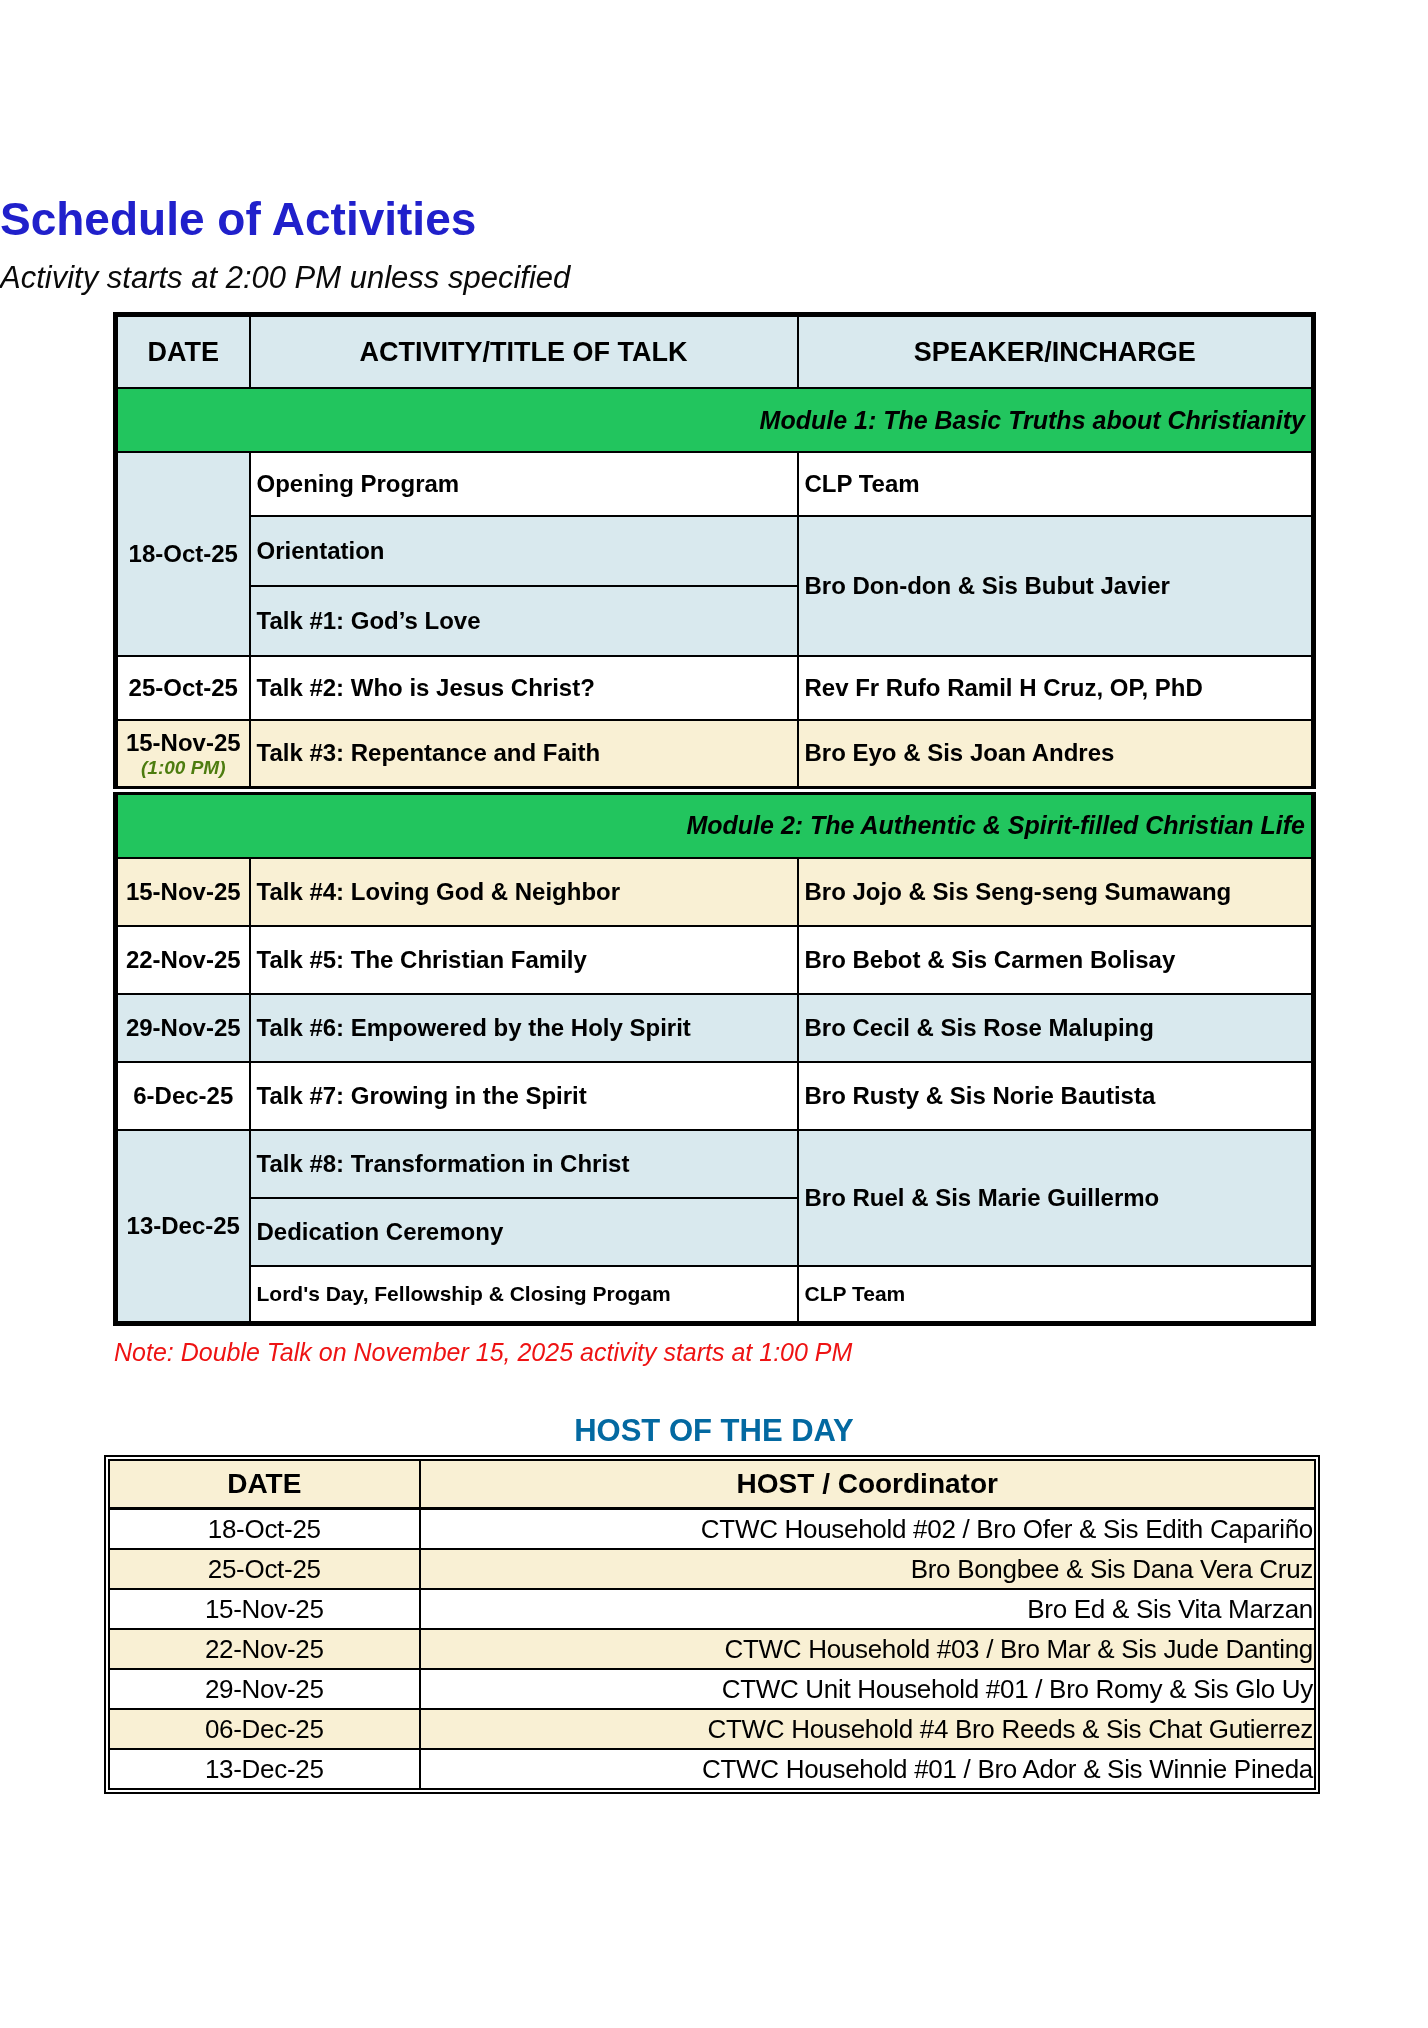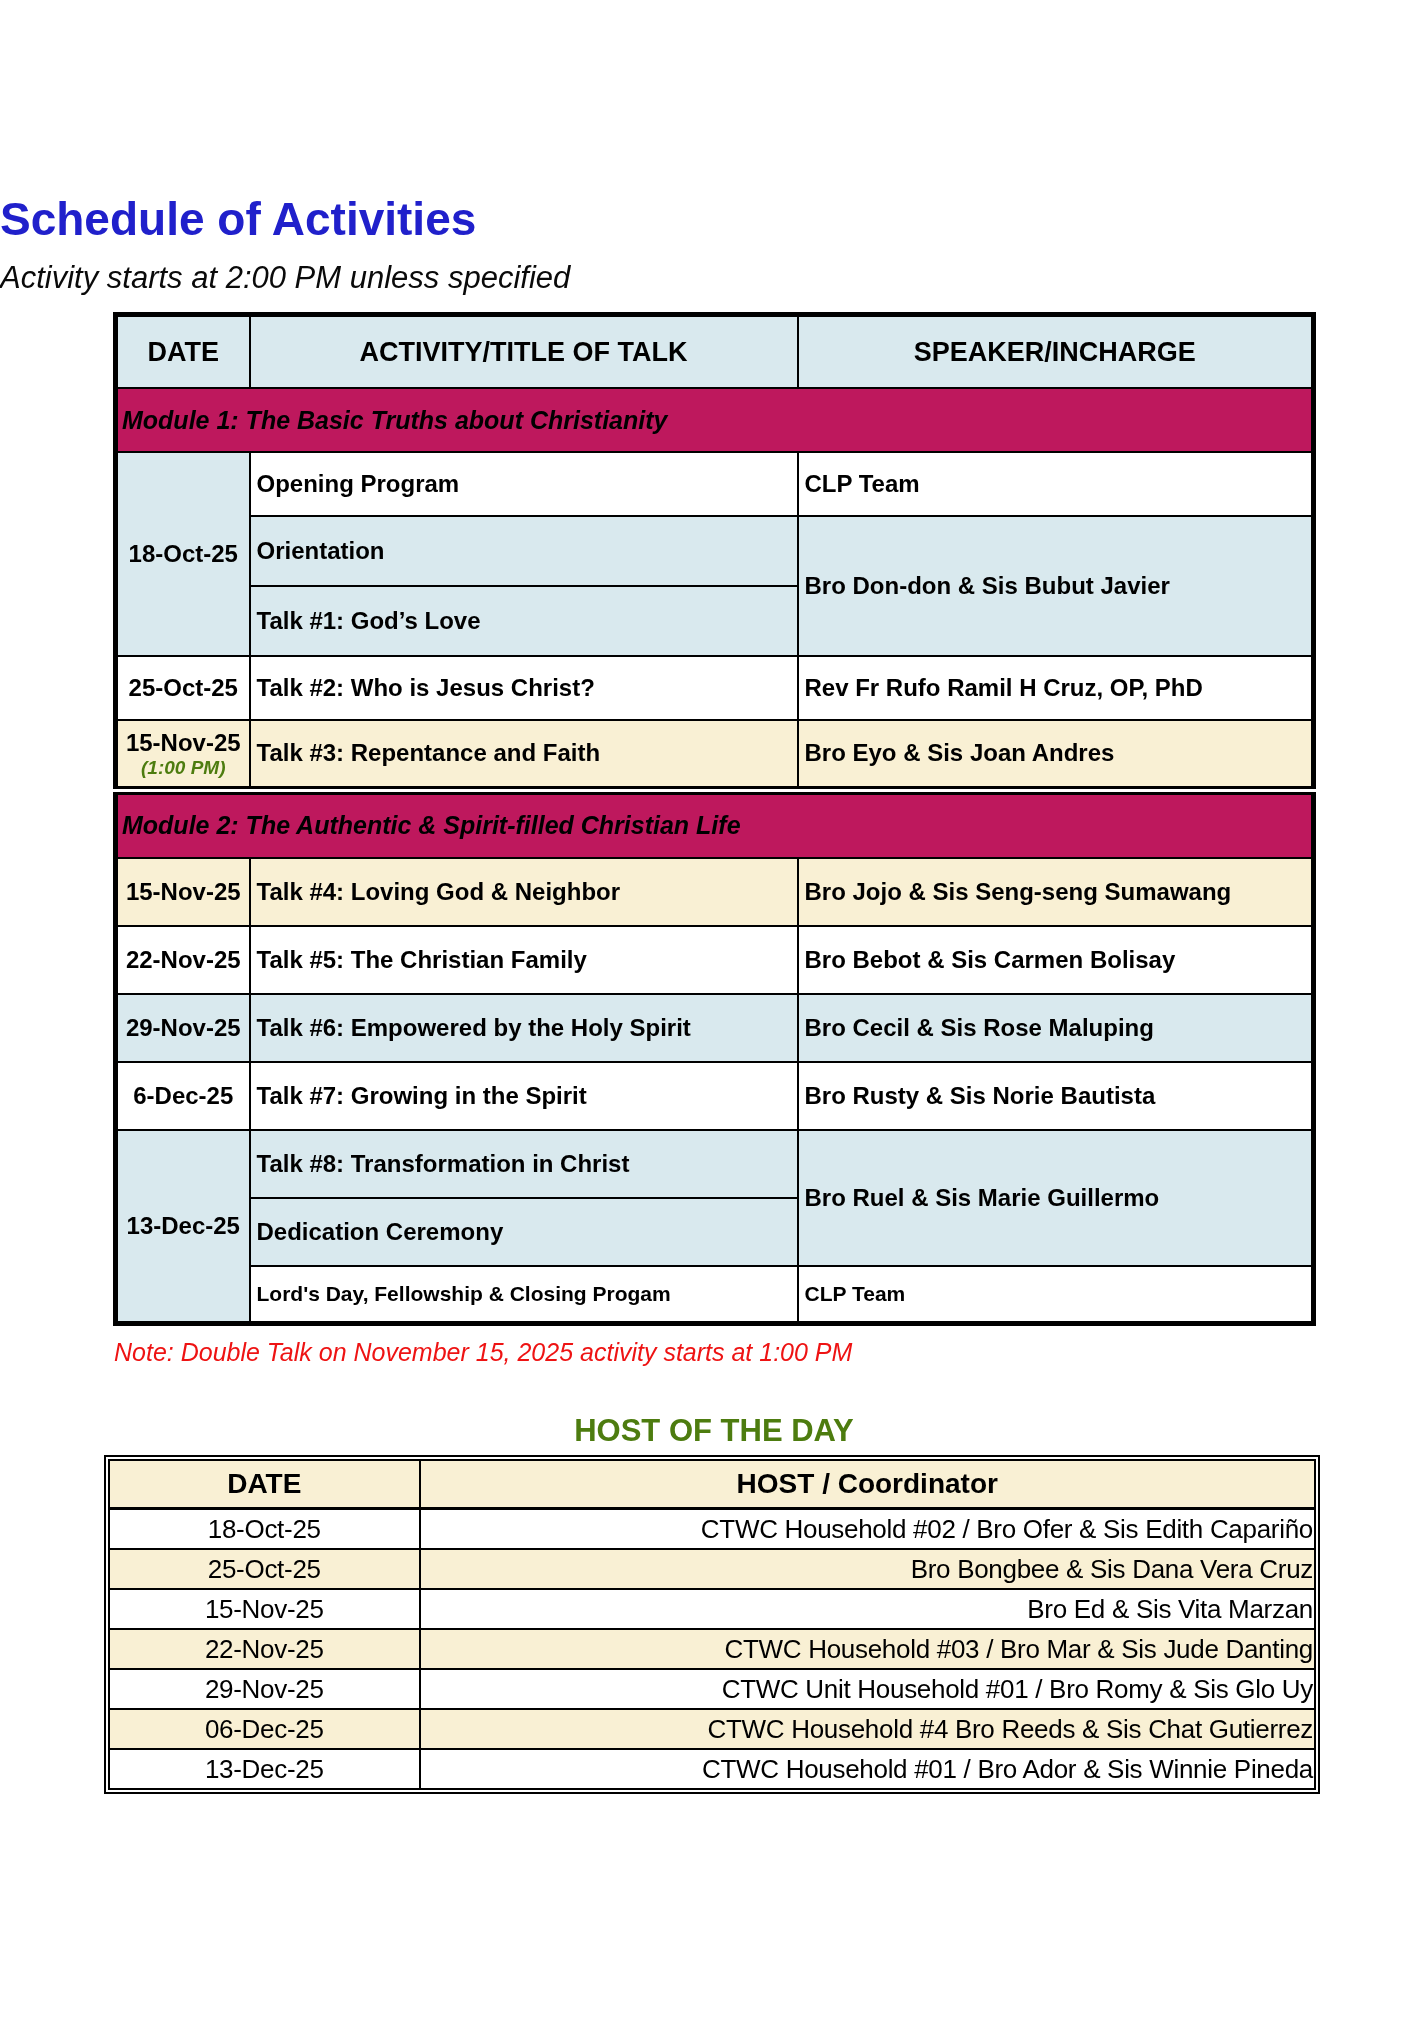--- a/index.html
+++ b/index.html
@@ -27,21 +27,21 @@
     border:2px solid #000;
     font-size:24px;font-weight:bold;
     padding:2px 6px;vertical-align:middle;
     overflow:hidden;
   }
   .sched th{
     background:#d9e9ee;text-align:center;font-size:27px;height:66px;
   }
   .module-row td{
     font-size:25px;font-style:italic;height:58px;
-    padding-left:4px;background:#be185d;
+    padding-left:4px;background:#22c55e;text-align:right;
   }
   .c-date{text-align:center;font-size:23px;}
   .c-act{text-align:left;padding-left:9px;}
   .c-spk{text-align:left;padding-left:10px;}
   .bg-blue{background:#d9e9ee;}
   .bg-cream{background:#f9f0d4;}
   .split td{border-bottom:9px double #000;}
   .time-note{
     display:block;font-size:19px;font-style:italic;color:#4d7c0f;
     line-height:1.05;margin-top:1px;
@@ -51,21 +51,21 @@
   .r-talk2{height:64px;} .r-talk3{height:70px;}
   .r-std{height:68px;} .r-last{height:58px;}
   
   .note{
     margin:12px 0 0 114px;
     font-size:25px;font-style:italic;color:#ee1313;
   }
   
   .host-heading{
     margin-top:46px;text-align:center;
-    font-size:31px;font-weight:bold;color:#4d7c0f;
+    font-size:31px;font-weight:bold;color:#0369a1;
   }
   .host{
     margin:10px 0 0 108px;width:1208px;
     border:2px solid #000;outline:2px solid #000;outline-offset:2px;
   }
   .host th{
     background:#f9f0d4;border:2px solid #000;border-bottom:3px solid #000;
     font-size:28px;font-weight:bold;height:44px;text-align:center;
   }
   .host td{

